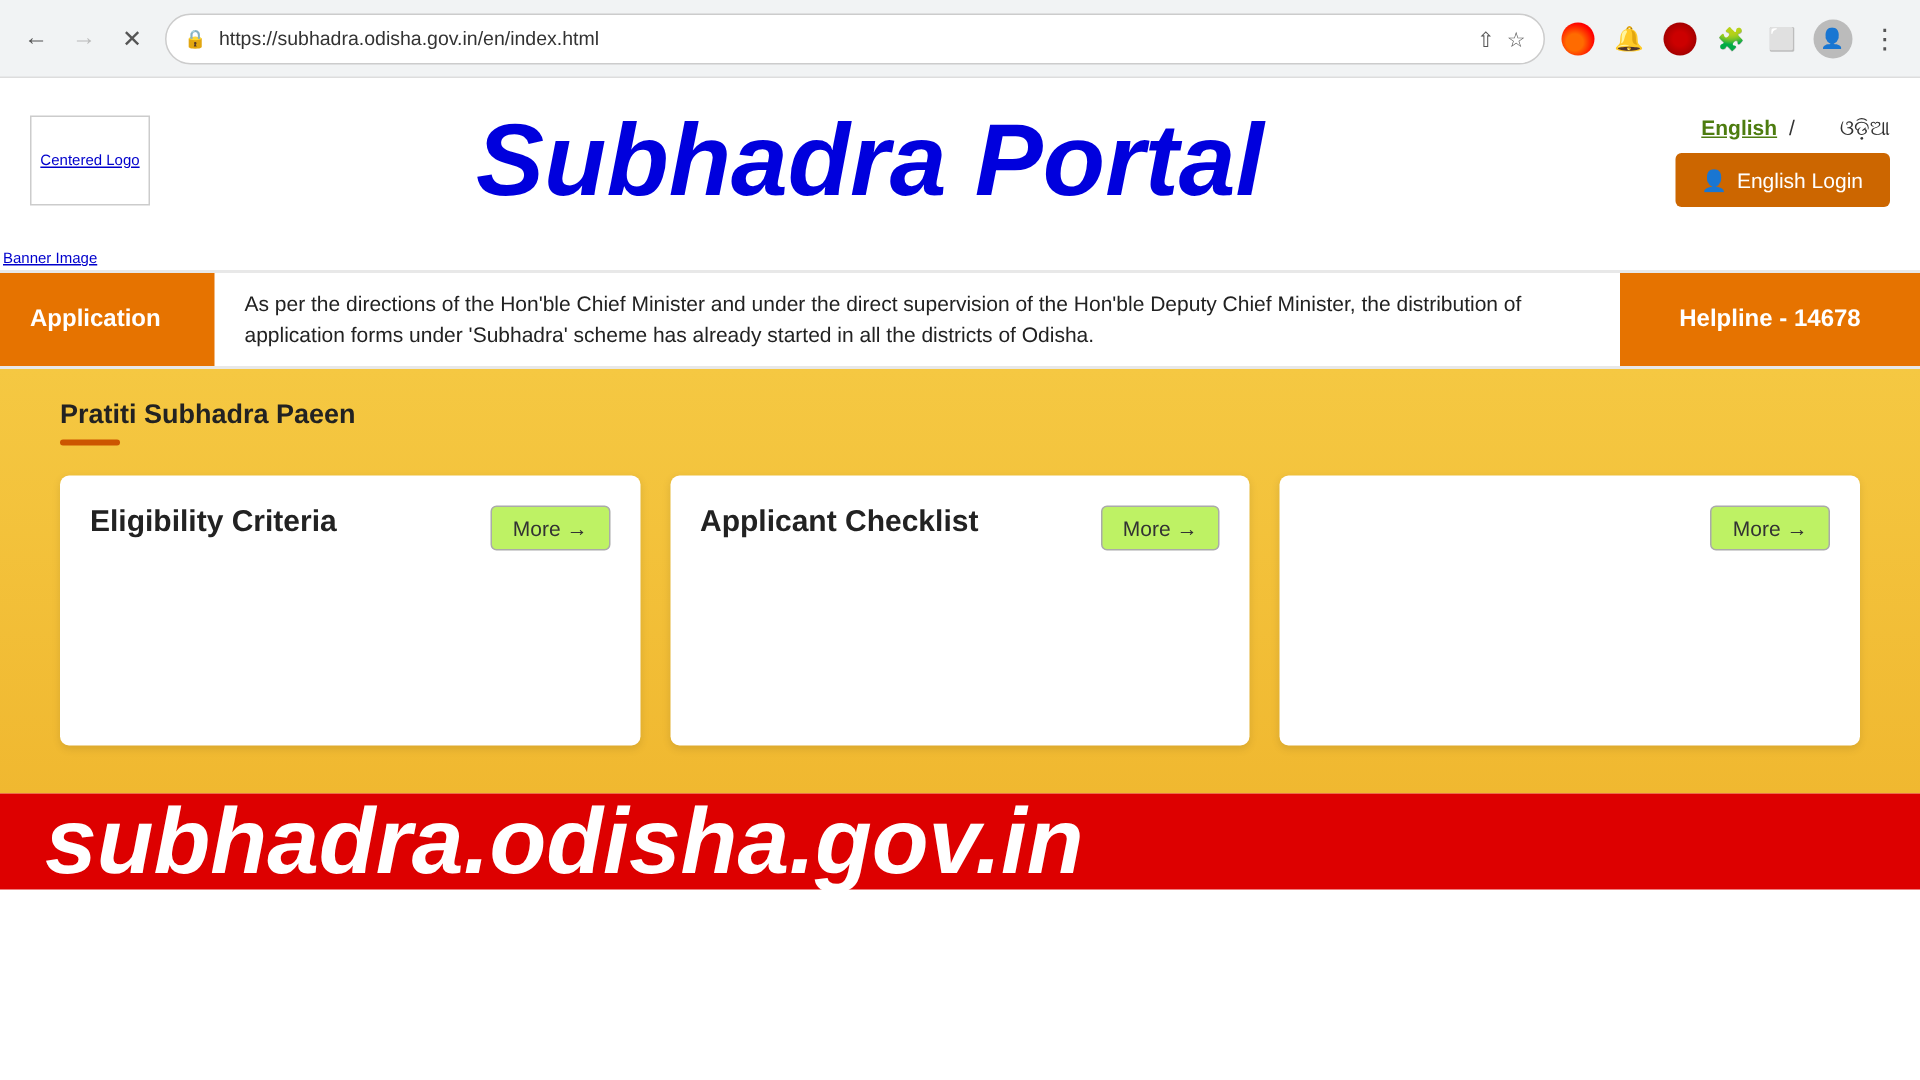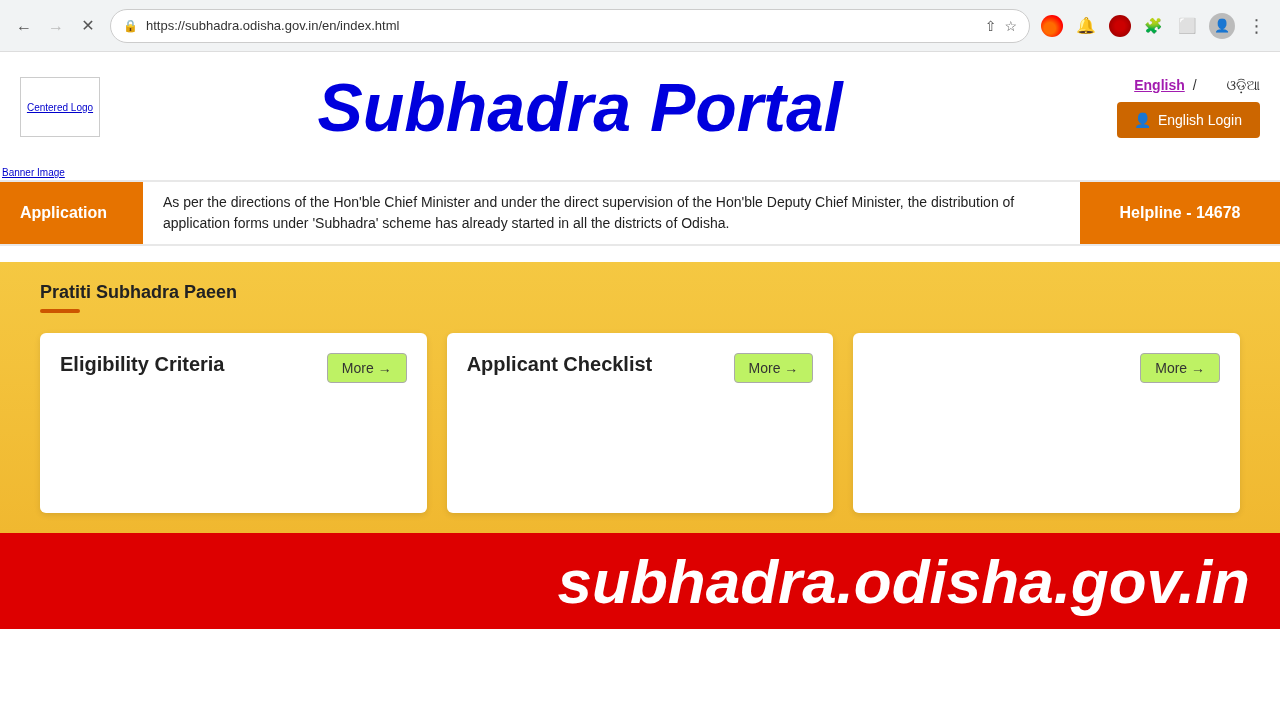--- a/index.html
+++ b/index.html
@@ -132,21 +132,21 @@
       display: flex;
       flex-direction: column;
       align-items: flex-end;
       gap: 8px;
       min-width: 200px;
     }
     .lang-switcher {
       font-size: 14px;
     }
     .lang-english {
-      color: #a21caf;
+      color: #4d7c0f;
       font-weight: bold;
       text-decoration: underline;
     }
     .lang-sep { color: #333; margin: 0 4px; }
     .lang-odia { color: #333; margin-left: 22px; }
     .login-btn {
       background: #cc6600;
       color: #fff;
       border: none;
       padding: 10px 18px;
@@ -206,23 +206,22 @@
       border: none;
       cursor: pointer;
       min-width: 200px;
       justify-content: center;
     }
 
     
     .main-section {
       background: #f5c842;
       background: linear-gradient(to bottom, #f5c842 0%, #f0b830 100%);
-      padding: 20px 40px 20px;
-      flex: 1;
-      margin-top: 16px;
+      padding: 20px 40px 32px;
+      flex: 1;
     }
     .section-title {
       font-size: 18px;
       font-weight: bold;
       color: #222;
       margin-bottom: 6px;
     }
     .section-underline {
       width: 40px;
       height: 4px;
@@ -263,22 +262,22 @@
       cursor: pointer;
       align-self: flex-start;
     }
 
     
     .site-footer {
       background: #dd0000;
       padding: 10px 30px;
       display: flex;
       align-items: center;
-      justify-content: flex-end;
-      height: 96px;
+      justify-content: flex-start;
+      height: 64px;
     }
     .footer-text {
       color: #fff;
       font-size: 62px;
       font-weight: bold;
       font-style: italic;
     }
   </style>
 </head>
 <body>

